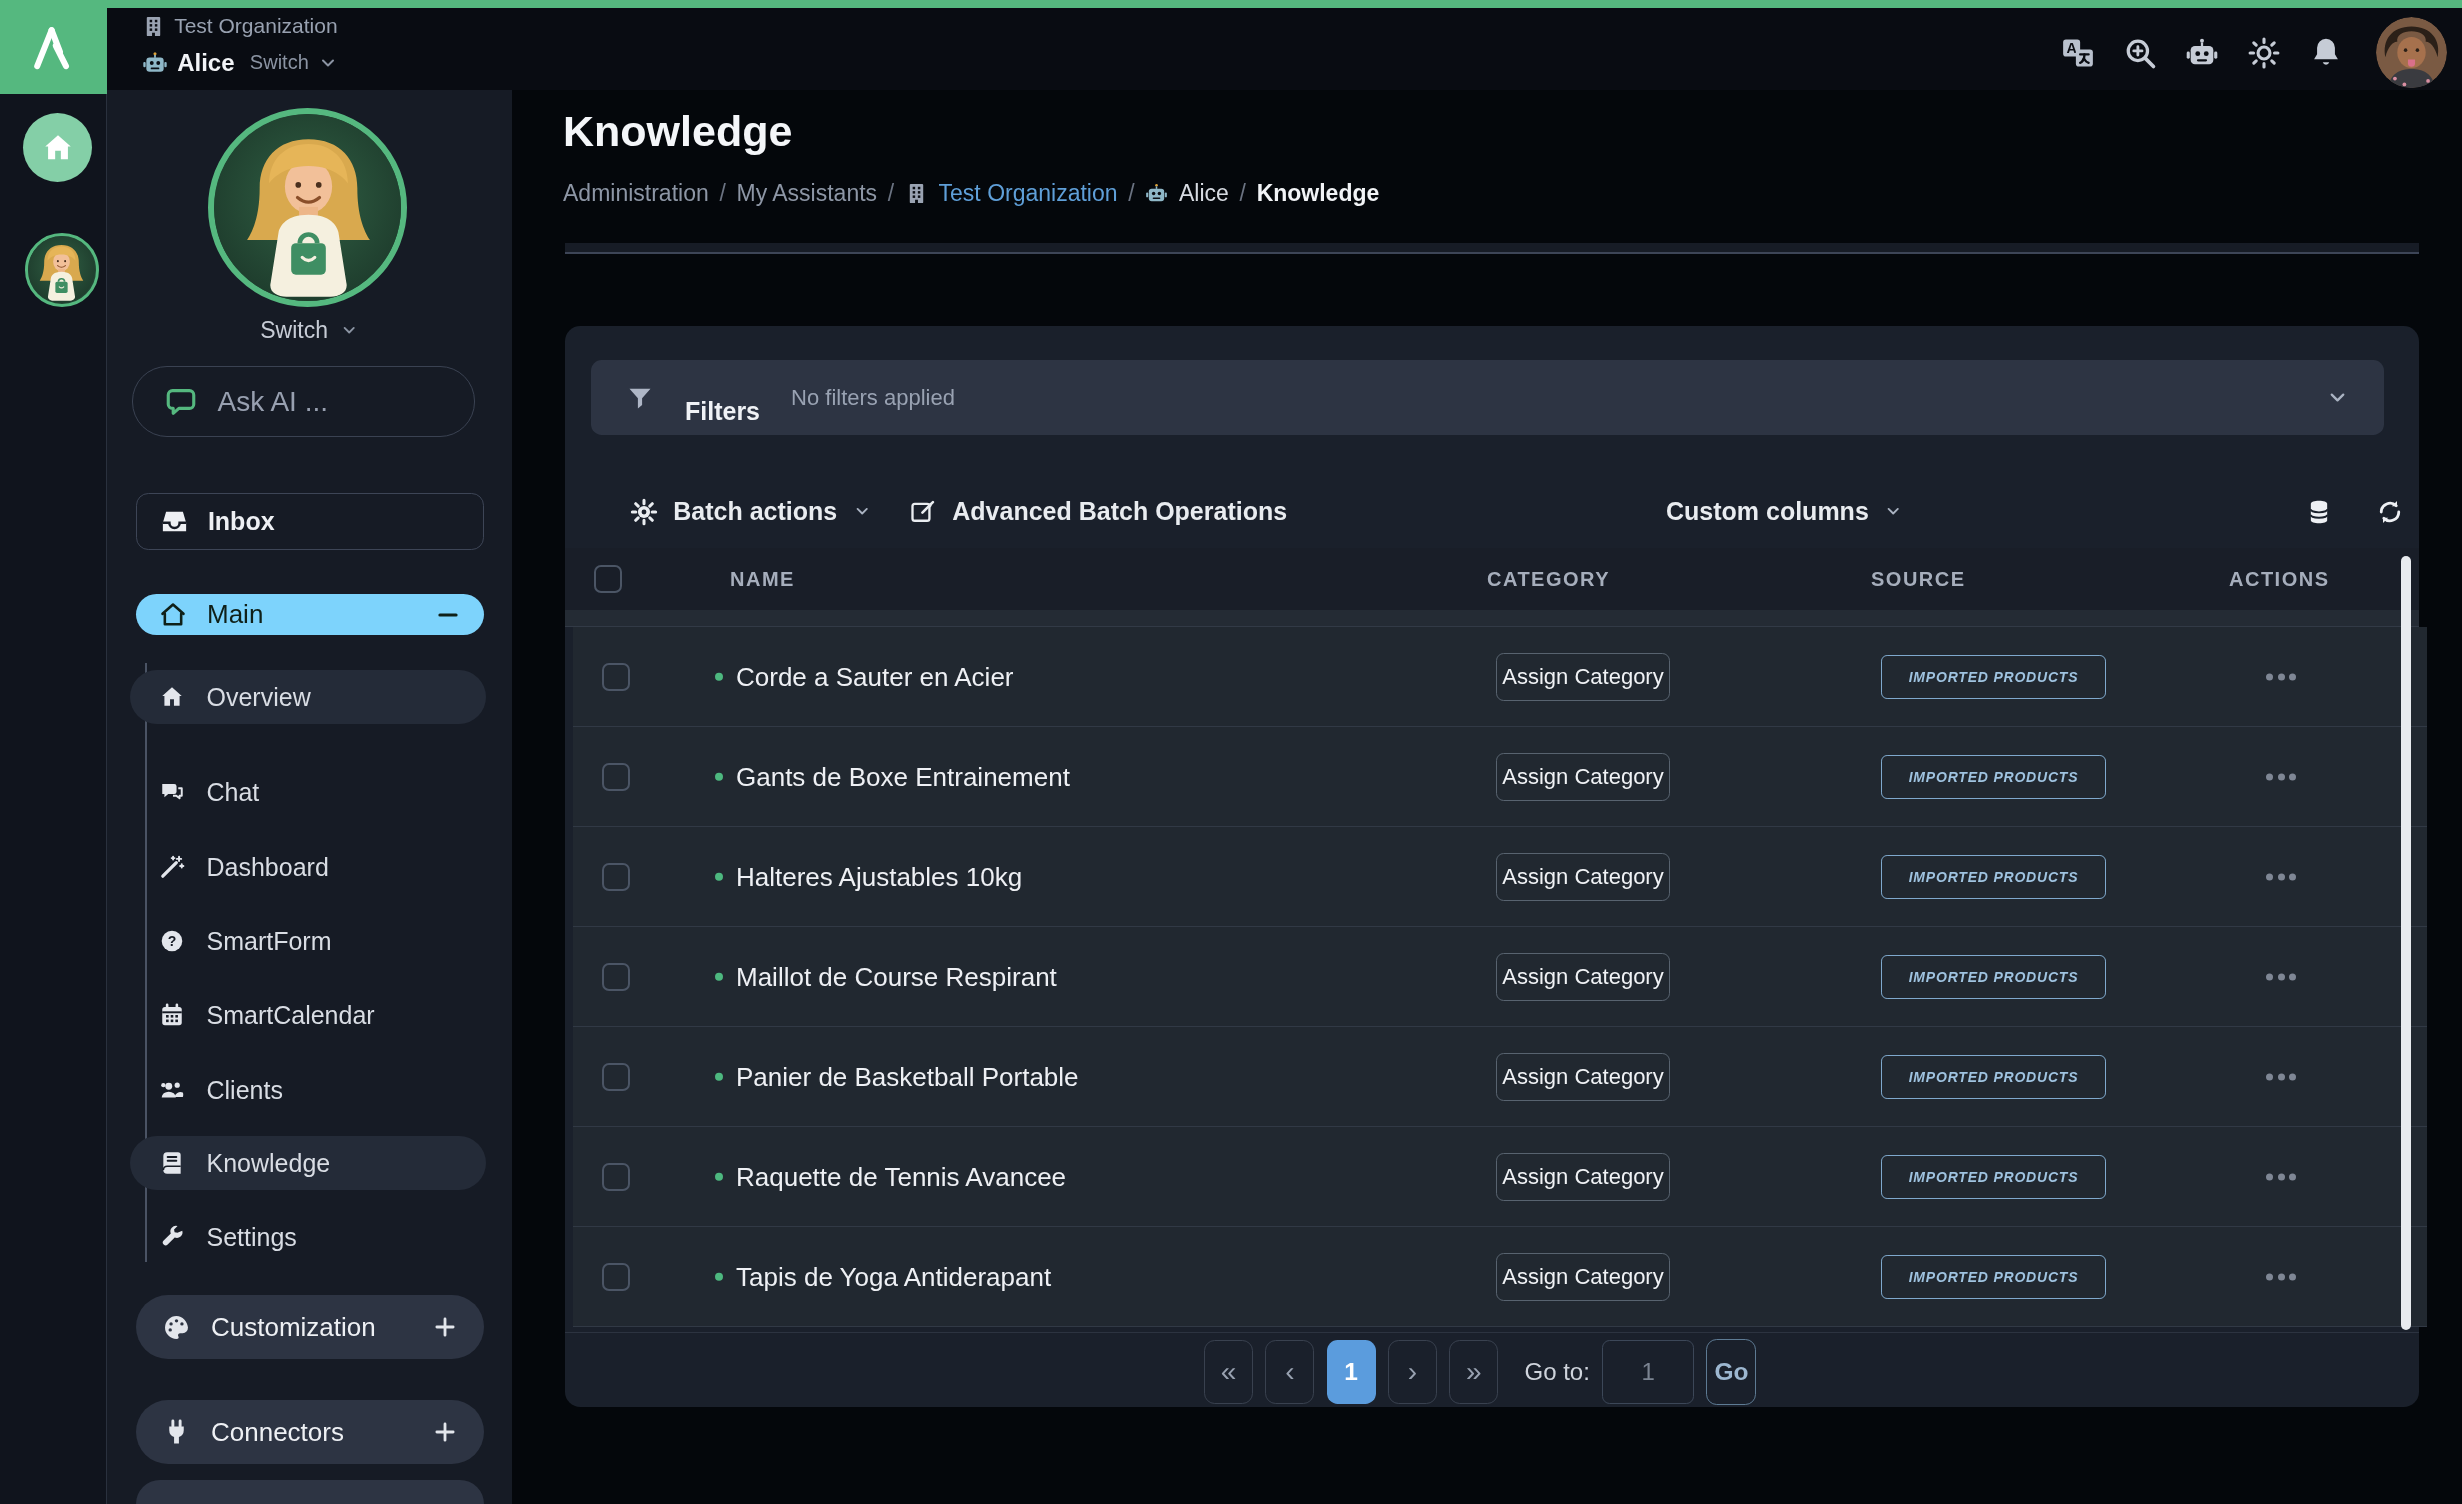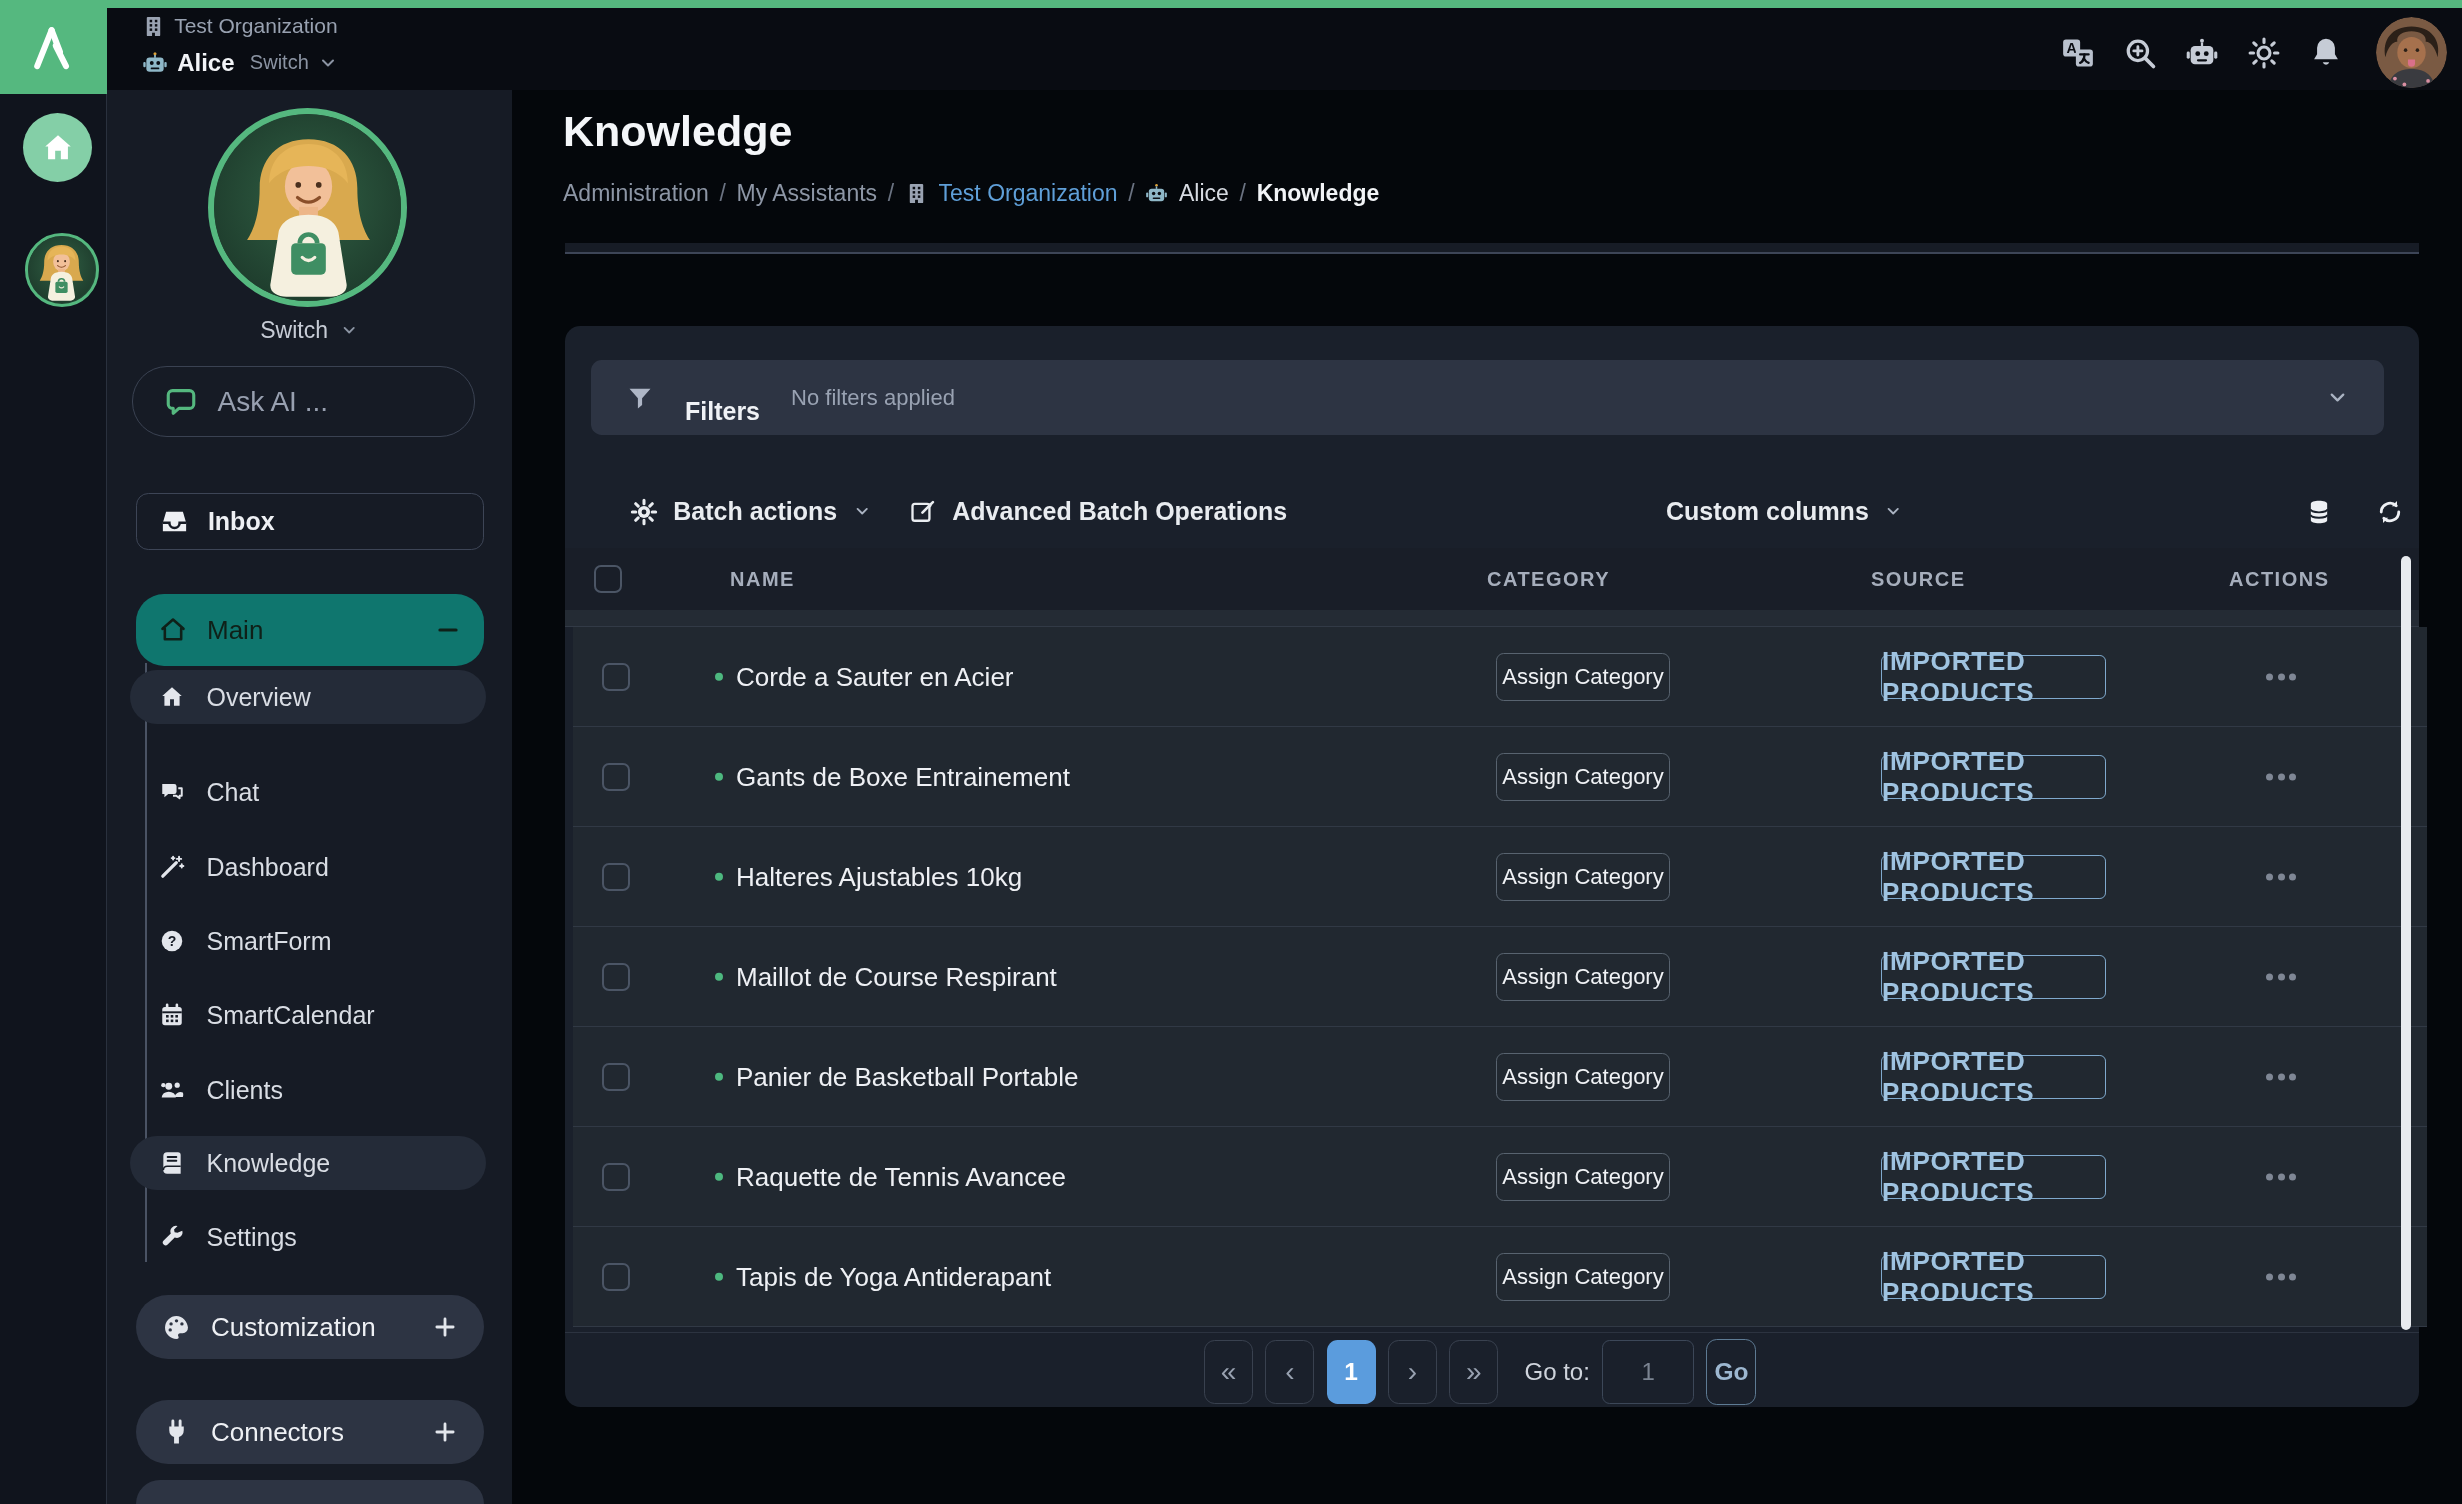--- a/index.html
+++ b/index.html
@@ -25,21 +25,21 @@
   
   #rail{left:0;top:90px;width:107px;height:1414px;background:#10141d;border-right:1.5px solid #2a313e;box-sizing:border-box;}
   #rail-home{left:23px;top:23px;width:69px;height:69px;border-radius:50%;background:#84cfa7;display:flex;align-items:center;justify-content:center;color:#ffffff;}
   #rail-avatar{left:24.5px;top:143px;width:74px;height:74px;border-radius:50%;border:3.8px solid #55b87f;overflow:hidden;background:#224534;box-sizing:border-box;}
   
   #sidebar{left:107px;top:90px;width:405px;height:1414px;background:#161b25;}
   #side-avatar{left:101px;top:18.4px;width:199px;height:199px;border-radius:50%;border:6.1px solid #55b87f;overflow:hidden;background:#224534;box-sizing:border-box;}
   #switch-row{left:0;top:227px;width:405px;display:flex;justify-content:center;align-items:center;gap:12.3px;color:#c7ccd6;font-size:23px;}
   #ask-ai{left:24.5px;top:276px;width:343px;height:71px;border:1.5px solid #3a4252;border-radius:35px;box-sizing:border-box;display:flex;align-items:center;gap:20px;padding-left:31px;color:#98a0b0;font-size:28px;}
   #inbox-btn{left:29px;top:403px;width:348px;height:57px;border:1.5px solid #3d4556;border-radius:12.3px;box-sizing:border-box;display:flex;align-items:center;gap:18.4px;padding-left:21.5px;font-size:25px;font-weight:bold;color:#eef0f4;}
-  #main-pill{left:29px;top:504px;width:348px;height:72px;background:#0f766e;border-radius:28px;display:flex;align-items:center;gap:20px;padding-left:23px;box-sizing:border-box;font-size:26px;color:#0f2018;}
+  #main-pill{left:29px;top:504px;width:348px;height:41px;background:#7dd3fc;border-radius:28px;display:flex;align-items:center;gap:20px;padding-left:23px;box-sizing:border-box;font-size:26px;color:#0f2018;}
   #main-pill .grow{flex:1;}
   #main-pill .minus{margin-right:23px;color:#0f2018;}
   #tree-line{left:38px;top:573px;width:2.3px;height:599px;background:#4a5364;}
   .nav-item{position:absolute;left:23px;width:356px;height:54px;display:flex;align-items:center;gap:21.5px;padding-left:29px;box-sizing:border-box;font-size:25px;color:#d9dde4;border-radius:27px;}
   .nav-item.active{background:#242b38;}
   .nav-icn{width:26px;height:26px;color:#e3e6ec;flex:0 0 auto;}
   .group-pill{position:absolute;left:29px;width:348px;height:64px;background:#2d3443;border-radius:32px;display:flex;align-items:center;gap:20px;padding:0 26px;box-sizing:border-box;font-size:26px;color:#eef0f4;}
   .group-pill .grow{flex:1;}
   #partial-pill{left:29px;top:1390px;width:348px;height:24px;background:#2d3443;border-radius:32px 32px 0 0;}
   
@@ -64,21 +64,21 @@
   #thead{left:0;top:222px;width:1854px;height:63px;background:#191e28;border-bottom:1.5px solid #2d3542;box-sizing:border-box;}
   .th{position:absolute;top:50%;transform:translateY(-50%);font-size:20px;font-weight:bold;letter-spacing:1.5px;color:#a6aebc;}
   #sliver-row{left:0;top:284px;width:1854px;height:17px;background:#242b34;border-bottom:1.5px solid #323a46;box-sizing:border-box;}
   #rows{left:8px;top:301px;width:2028px;}
   .trow{position:relative;width:1854px;height:100px;background:#212830;border-bottom:1.5px solid #313945;box-sizing:border-box;}
   .cell{position:absolute;top:50%;transform:translateY(-50%);}
   .cbx{width:28px;height:28px;border:2.3px solid #4b5565;border-radius:7px;box-sizing:border-box;background:transparent;}
   .dot{width:8.4px;height:8.4px;border-radius:50%;background:#4db87f;}
   .pname{font-size:26px;color:#eef0f4;white-space:nowrap;}
   .assign-btn{width:174px;height:48px;border:1.5px solid #58636f;border-radius:7.7px;box-sizing:border-box;display:flex;align-items:center;justify-content:center;font-size:22px;color:#f0f2f5;background:transparent;}
-  .badge{width:225px;height:44px;border:1.5px solid #7fa9cd;border-radius:6.1px;box-sizing:border-box;display:flex;align-items:center;justify-content:center;font-size:26px;font-weight:bold;letter-spacing:0.8px;color:#9fc3e0;}
+  .badge{width:225px;height:44px;border:1.5px solid #7fa9cd;border-radius:6.1px;box-sizing:border-box;display:flex;align-items:center;justify-content:center;font-size:14px;font-weight:bold;letter-spacing:0.8px;color:#9fc3e0;font-style:italic;}
   .dots{display:flex;gap:4.6px;}
   .dots i{width:7px;height:7px;border-radius:50%;background:#7f8795;}
   
   #pagi{left:0;top:1006px;width:1854px;height:75px;border-top:1.5px solid #2c3340;box-sizing:border-box;}
   #pagi-inner{position:absolute;left:639px;top:6.1px;display:flex;align-items:center;gap:12.3px;}
   .pg-btn{width:49px;height:64px;border:1.5px solid #39414f;border-radius:10.7px;box-sizing:border-box;display:flex;align-items:center;justify-content:center;font-size:28px;color:#98a1b0;background:transparent;}
   .pg-btn.active{background:#5b9cdd;border:none;color:#ffffff;font-weight:bold;font-size:24.5px;}
   #goto-label{margin-left:14px;font-size:24px;color:#cfd4dc;}
   #goto-input{width:92px;height:64px;border:1.5px solid #3c4758;border-radius:7.7px;box-sizing:border-box;background:transparent;color:#7b8492;font-size:24px;text-align:center;outline:none;font-family:inherit;}
   #go-btn{width:50px;height:66px;border:1.5px solid #5e7b94;border-radius:10.7px;box-sizing:border-box;display:flex;align-items:center;justify-content:center;font-size:24.5px;font-weight:bold;color:#9db7d0;}

